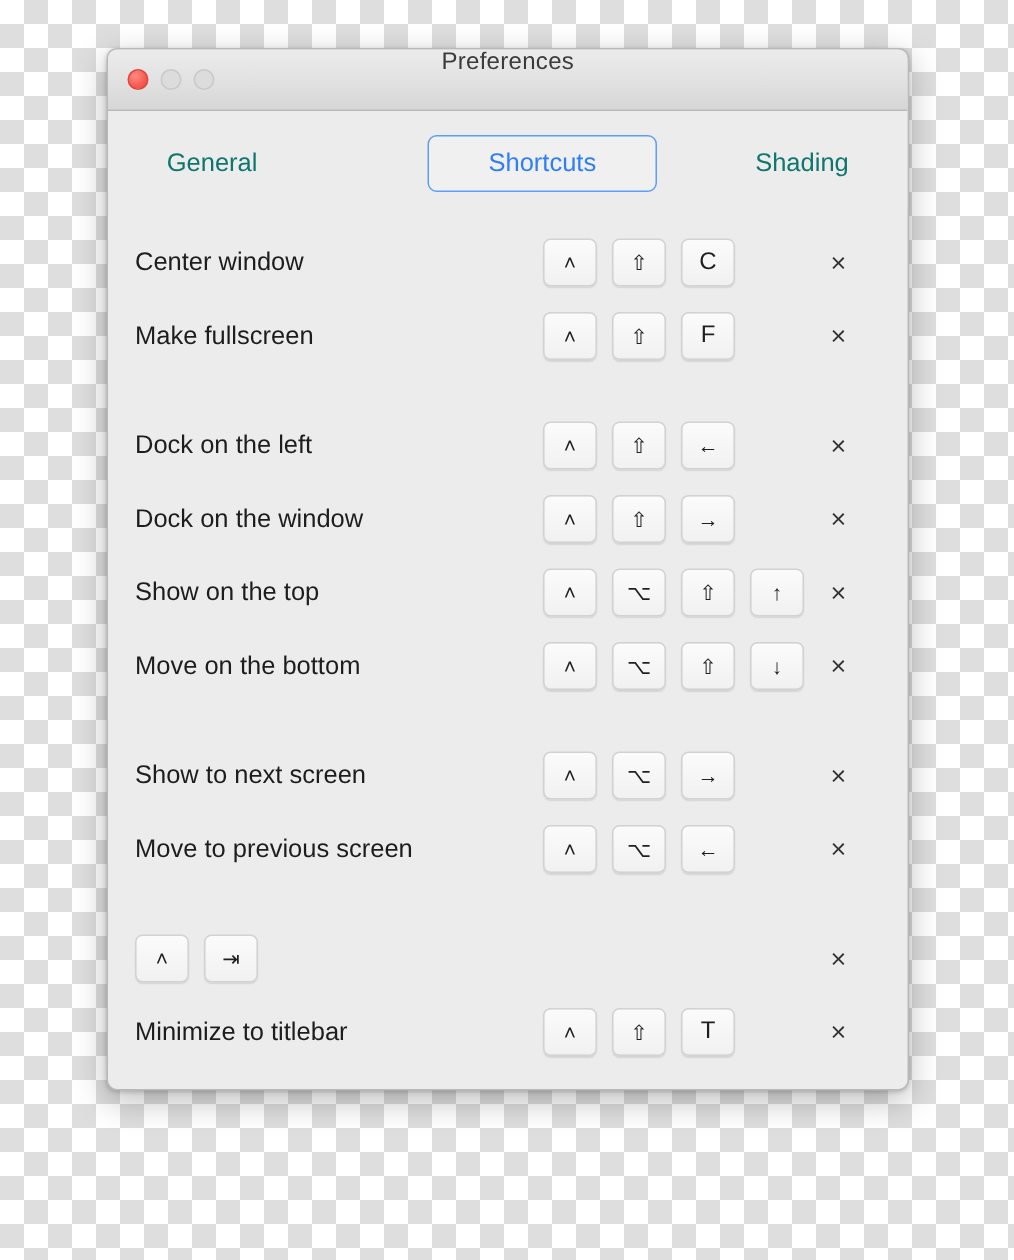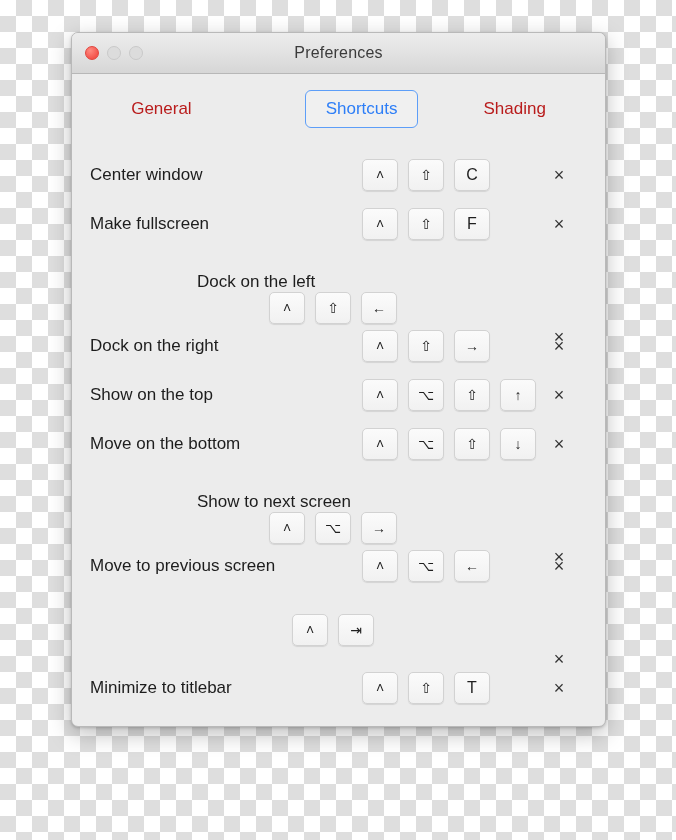--- a/index.html
+++ b/index.html
@@ -42,21 +42,20 @@
     box-sizing: border-box;
   }
 
   
   .titlebar {
     position: relative;
     height: 40px;
     background: linear-gradient(to bottom, #ececec 0%, #e2e2e2 50%, #d6d6d6 100%);
     border-bottom: 1px solid #b7b7b7;
     display: flex;
-    align-items: center;
   }
   .traffic {
     position: absolute;
     left: 13px;
     top: 50%;
     transform: translateY(-50%);
     display: flex;
     gap: 8px;
   }
   .light {
@@ -85,49 +84,49 @@
   .tabbar {
     display: flex;
     justify-content: center;
     align-items: center;
     gap: 0px;
     padding: 16px 0 10px 0;
     background: #ececec;
   }
   .tab {
     font-size: 17px;
-    color: #b91c1c;
+    color: #0f766e;
     padding: 8px 22px;
     border-radius: 6px;
     border: 1px solid transparent;
     background: transparent;
     white-space: nowrap;
   }
   .tab.general  { margin-right: 42px; }
   .tab.shading  { margin-left: 42px; }
   .tab.active {
     color: #2d7ef7;
     border: 1px solid #5d9ef8;
     background: #f0f0f0;
-    padding: 8px 20px;
+    padding: 8px 40px;
     font-weight: 500;
     margin-left: 48px;
   }
 
   
   .list {
     padding: 12px 11px 0 0;
   }
   .row {
     display: flex;
     align-items: center;
     height: 49px;
     padding: 0 18px 0 18px;
   }
-  .row.gap-before { margin-top: 24px; flex-direction: column; }
+  .row.gap-before { margin-top: 24px; }
 
   .row-label {
     flex: 0 0 auto;
     width: 272px;
     font-size: 17px;
     color: #1d1d1d;
     white-space: nowrap;
   }
 
   .keys {
@@ -212,21 +211,21 @@
         <div class="row gap-before">
           <div class="row-label">Dock on the left</div>
           <div class="keys">
             <div class="key glyph-small">˄</div>
             <div class="key glyph-small">⇧</div>
             <div class="key glyph-small">←</div>
           </div>
           <div class="delete-btn">×</div>
         </div>
         <div class="row">
-          <div class="row-label">Dock on the right</div>
+          <div class="row-label">Dock on the window</div>
           <div class="keys">
             <div class="key glyph-small">˄</div>
             <div class="key glyph-small">⇧</div>
             <div class="key glyph-small">→</div>
           </div>
           <div class="delete-btn">×</div>
         </div>
         <div class="row">
           <div class="row-label">Show on the top</div>
           <div class="keys">

